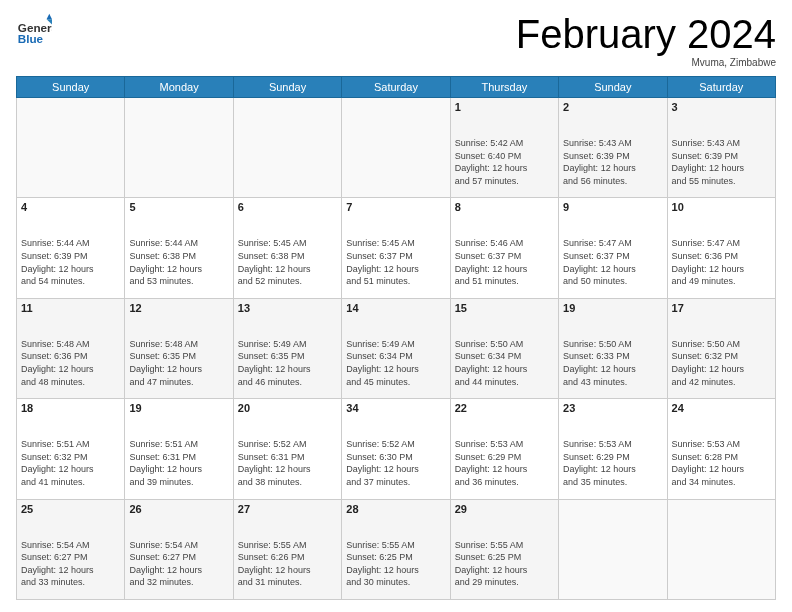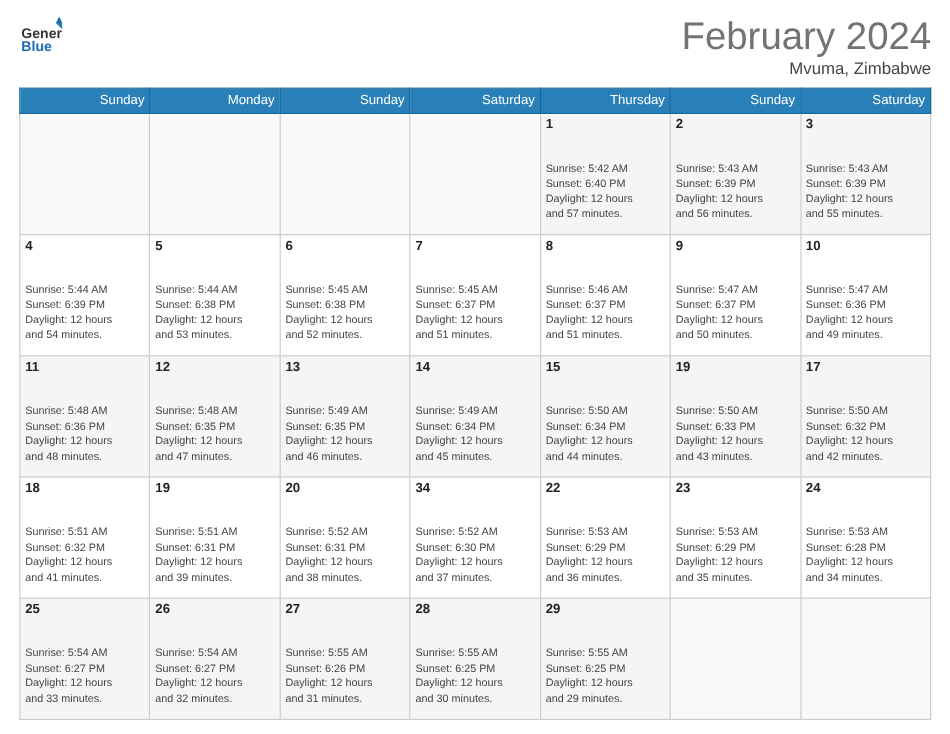--- a/index.html
+++ b/index.html
@@ -29,41 +29,41 @@
       gap: 4px;
     }
     .logo-icon {
       width: 36px;
       height: 36px;
     }
     .title-block {
       text-align: right;
     }
     .title-month {
-      font-size: 32px;
+      font-size: 40px;
       font-weight: normal;
-      color: #737373;
+      color: #000000;
     }
     .title-location {
-      font-size: 14px;
+      font-size: 10px;
       color: #444;
     }
     .calendar {
       flex: 1;
       border: 1px solid #ccc;
       border-collapse: collapse;
       width: 100%;
       table-layout: fixed;
     }
     .calendar th {
       background: #2980b9;
       color: #fff;
       font-size: 11px;
       padding: 4px 4px;
-      text-align: right;
+      text-align: center;
       border: 1px solid #1a6899;
       font-weight: normal;
     }
     .calendar td {
       border: 1px solid #ccc;
       vertical-align: top;
       padding: 3px 4px;
       font-size: 9.5px;
       color: #333;
       height: 88px;

